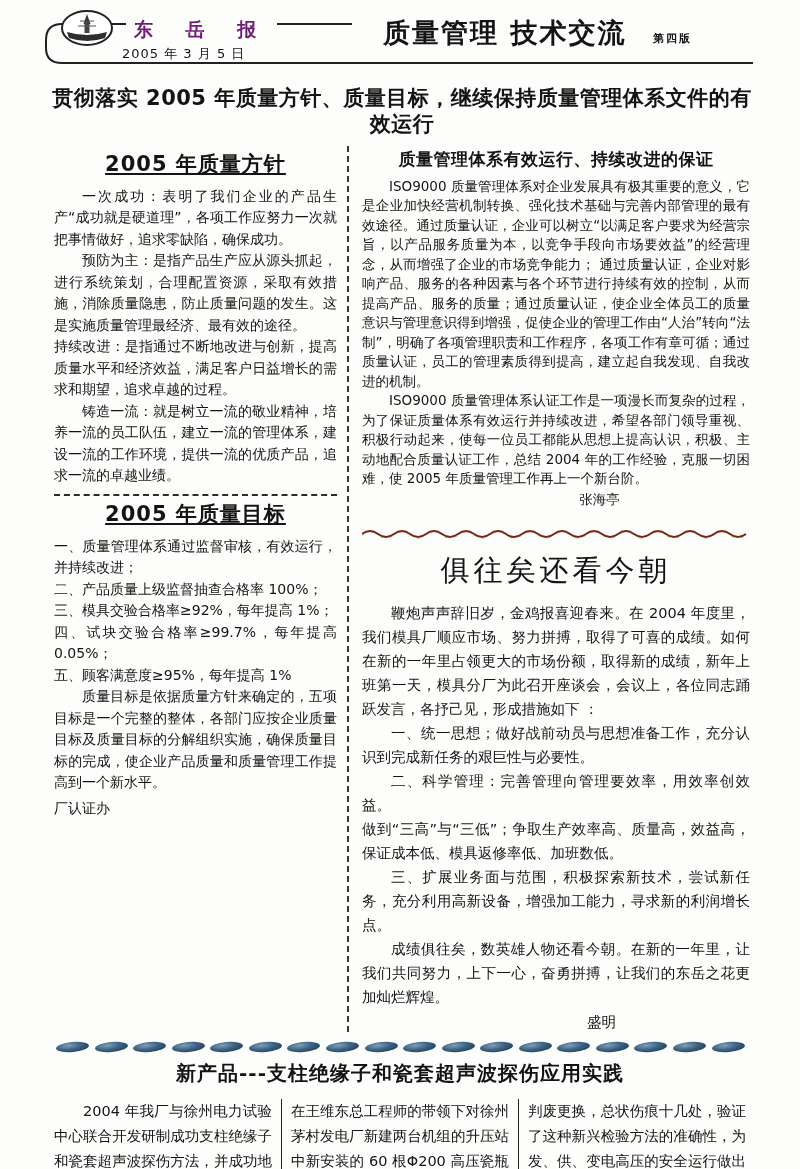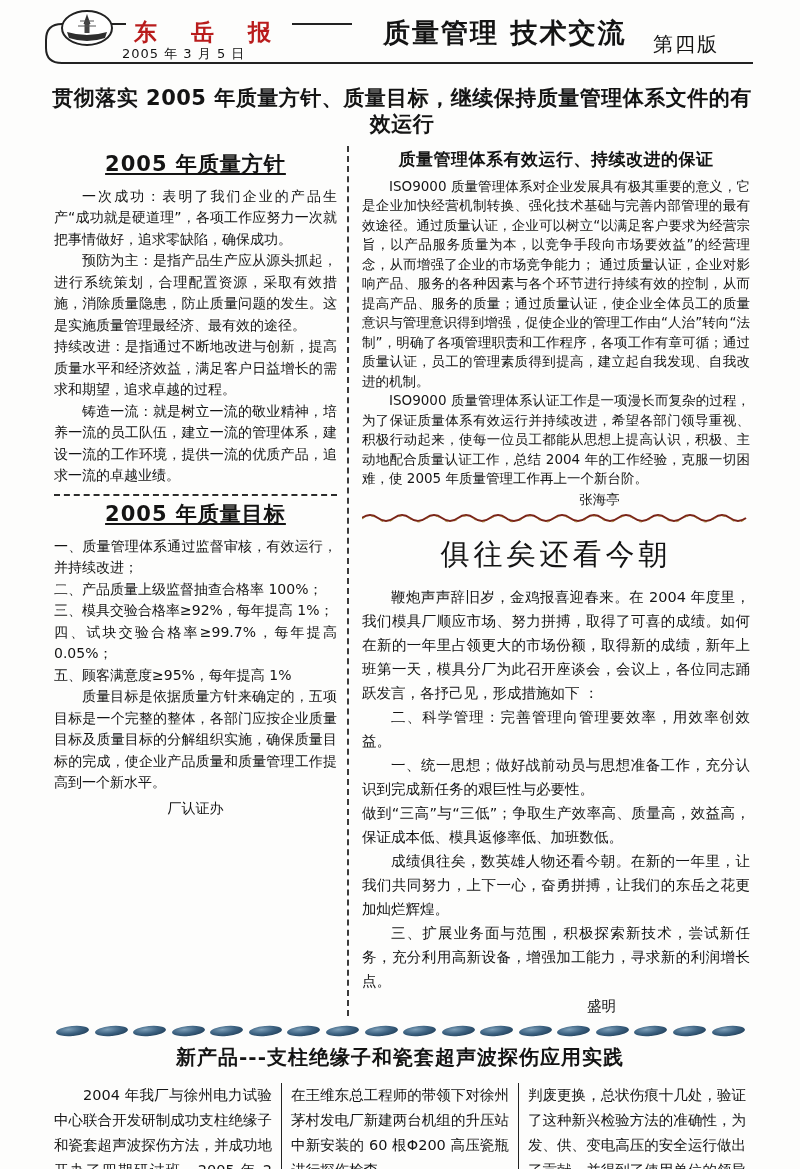--- a/index.html
+++ b/index.html
@@ -7,41 +7,41 @@
     width:800px;height:1169px;margin:0 auto;background:#fdfdfc;color:#141414;
     position:relative;overflow:hidden;
     font-family:"DejaVu Sans","Liberation Sans",sans-serif;
   }
   
   .masthead{position:relative;height:72px;}
   .frame-svg{position:absolute;left:0;top:0;}
   .logo{position:absolute;left:60px;top:9px;}
   .paper-name{
     position:absolute;left:126px;top:17px;padding:0 8px;background:#fdfdfc;
-    color:#b91c1c;font-weight:bold;font-size:23px;letter-spacing:13px;
+    color:#701a75;font-weight:bold;font-size:19px;letter-spacing:13px;
     font-family:"DejaVu Serif","Liberation Serif",serif;
   }
   .mast-date{position:absolute;left:122px;top:45px;font-size:13px;letter-spacing:1px;}
   .edition-title{position:absolute;left:383px;top:15px;font-size:27px;font-weight:bold;letter-spacing:2px;}
-  .page-label{position:absolute;left:653px;top:31px;font-size:20px;letter-spacing:2px;}
+  .page-label{position:absolute;left:653px;top:31px;font-size:11px;letter-spacing:2px;font-weight:bold;}
   
   .headline{margin:13px 46px 4px 50px;font-size:21px;font-weight:bold;text-align:center;letter-spacing:0.5px;line-height:1.25;}
   
   .main{display:flex;align-items:stretch;padding:4px 50px 0 54px;}
   .col-left{width:298px;padding-right:10px;border-right:2px dashed #3a3a3a;}
   .col-right{flex:1;padding-left:13px;}
   .col-left h2{font-size:21px;font-weight:bold;text-align:center;margin:4px 0 8px;letter-spacing:1px;text-decoration:underline;}
   .col-left p{font-size:14px;line-height:21.5px;margin:0;text-align:justify;}
   .ind{text-indent:2em;}
   .dash-divider{border-top:2px dashed #2c2c2c;margin:7px 0 3px;}
-  .sig-center{text-align:center;font-size:14px;margin-top:6px;}
+  .sig-center{text-align:left;font-size:14px;margin-top:6px;}
   
   .iso-title{font-size:17px;font-weight:bold;text-align:center;margin:2px 0 6px;letter-spacing:0.5px;}
   .iso-body p{font-size:13.5px;line-height:19.5px;margin:0;text-align:justify;}
-  .sig-right{font-size:13.5px;margin:2px 0 4px;padding-left:56%;}
+  .sig-right{font-size:13.5px;margin:2px 0 20px;padding-left:56%;}
   .wave{display:block;margin:2px 0 4px;}
   
   .ny-title{font-size:29px;font-weight:normal;text-align:center;margin:12px 0 10px;letter-spacing:4px;}
   .ny-body p{font-size:14.5px;line-height:24px;margin:0;text-align:justify;}
   .sig-right2{font-size:14.5px;margin-top:4px;padding-left:58%;}
   
   .dots{display:flex;gap:6px;padding:0 56px;margin:10px 0 2px;height:10px;}
   .dots i{flex:1;border-radius:50%;transform:rotate(-5deg);
     background:radial-gradient(ellipse at 38% 32%, #7d9fb8 0%, #3c6180 45%, #16324a 100%);}
   .feature-title{font-size:20px;font-weight:bold;text-align:center;margin:8px 8px 10px;letter-spacing:1px;}
@@ -108,25 +108,25 @@
       <div class="sig-right">张海亭</div>
 
       <svg class="wave" width="388" height="10" viewBox="0 0 388 10">
         <path d="M0 5 q8 -6 16 0 t16 0 t16 0 t16 0 t16 0 t16 0 t16 0 t16 0 t16 0 t16 0 t16 0 t16 0 t16 0 t16 0 t16 0 t16 0 t16 0 t16 0 t16 0 t16 0 t16 0 t16 0 t16 0 t16 0" fill="none" stroke="#7a2418" stroke-width="2"></path>
         <path d="M0 6 q8 -6 16 0 t16 0 t16 0 t16 0 t16 0 t16 0 t16 0 t16 0 t16 0 t16 0 t16 0 t16 0 t16 0 t16 0 t16 0 t16 0 t16 0 t16 0 t16 0 t16 0 t16 0 t16 0 t16 0 t16 0" fill="none" stroke="#9a7a22" stroke-width="0.8" stroke-dasharray="3 7"></path>
       </svg>
 
       <div class="ny-title">俱往矣还看今朝</div>
       <div class="ny-body">
         <p class="ind">鞭炮声声辞旧岁，金鸡报喜迎春来。在 2004 年度里，我们模具厂顺应市场、努力拼搏，取得了可喜的成绩。如何在新的一年里占领更大的市场份额，取得新的成绩，新年上班第一天，模具分厂为此召开座谈会，会议上，各位同志踊跃发言，各抒己见，形成措施如下 ：</p>
+        <p class="ind">一、统一思想；做好战前动员与思想准备工作，充分认识到完成新任务的艰巨性与必要性。</p>
         <p class="ind">二、科学管理：完善管理向管理要效率，用效率创效益。</p>
-        <p class="ind">一、统一思想；做好战前动员与思想准备工作，充分认识到完成新任务的艰巨性与必要性。</p>
         <p>做到“三高”与“三低”；争取生产效率高、质量高，效益高，保证成本低、模具返修率低、加班数低。</p>
+        <p class="ind">三、扩展业务面与范围，积极探索新技术，尝试新任务，充分利用高新设备，增强加工能力，寻求新的利润增长点。</p>
         <p class="ind">成绩俱往矣，数英雄人物还看今朝。在新的一年里，让我们共同努力，上下一心，奋勇拼搏，让我们的东岳之花更加灿烂辉煌。</p>
-        <p class="ind">三、扩展业务面与范围，积极探索新技术，尝试新任务，充分利用高新设备，增强加工能力，寻求新的利润增长点。</p>
       </div>
       <div class="sig-right2">盛明</div>
     </div>
   </div>
 
   <div class="dots">
     <i></i>
       <i></i>
       <i></i>
       <i></i>

